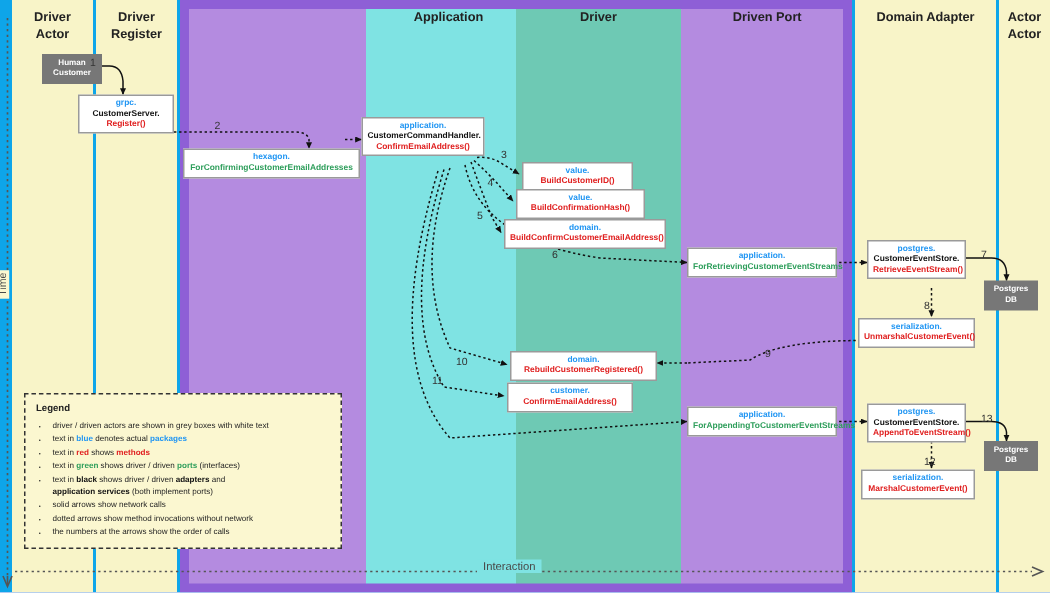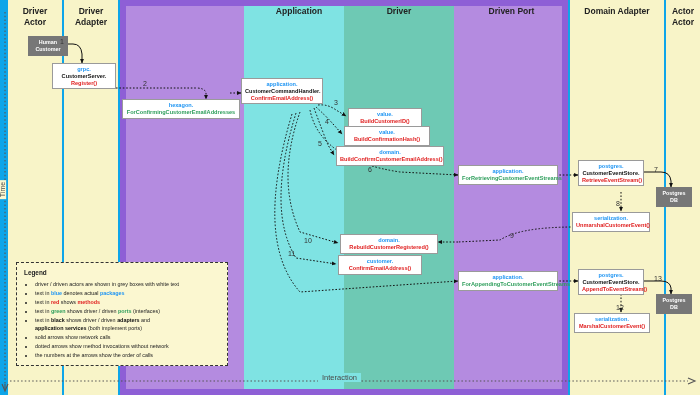--- a/index.html
+++ b/index.html
@@ -137,21 +137,21 @@
   <div class="band band-purple" id="band-driven-port"></div>
   <div class="band band-yellow" id="band-driven-adapter"></div>
   <div class="band band-yellow" id="band-driven-actor"></div>
 
   <div class="hdr" id="hdr-driver-actor">
     <span>Driver</span><br>
     <span>Actor</span>
   </div>
   <div class="hdr" id="hdr-driver-adapter">
     <span>Driver</span><br>
-    <span>Adapter</span>
+    <span>Register</span>
   </div>
   <div class="hdr" id="hdr-application">Application</div>
   <div class="hdr" id="hdr-domain">Driver</div>
   <div class="hdr" id="hdr-driven-port">Driven Port</div>
   <div class="hdr" id="hdr-driven-adapter">Domain Adapter</div>
   <div class="hdr" id="hdr-driven-actor">
     <span>Actor</span><br>
     <span>Actor</span>
   </div>
 

